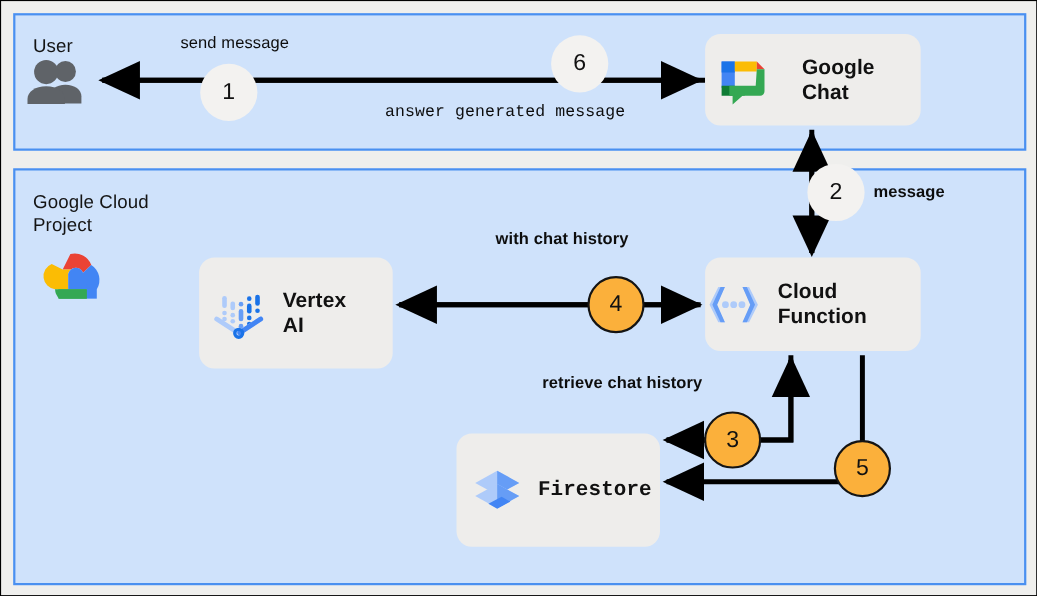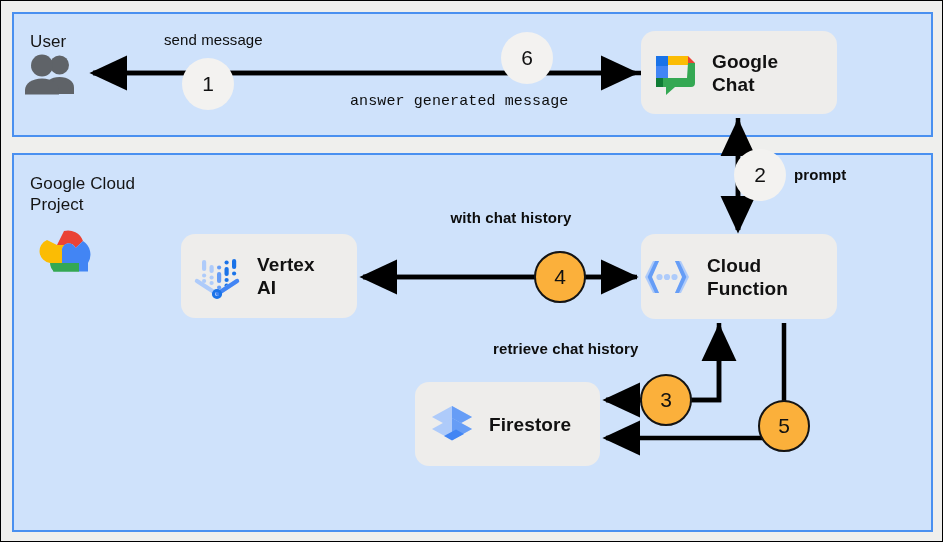--- a/index.html
+++ b/index.html
@@ -72,36 +72,37 @@
     color: #111;
     line-height: 23px;
     white-space: pre-line;
     letter-spacing: 0.1px;
   }
 
   #box-gchat {
     left: 640px; top: 30px; width: 196px; height: 83px;
     padding-left: 10px;
   }
-  #box-gchat .svc-label { margin-left: 11px; }
+  #box-gchat .svc-label { margin-left: 28px; }
 
   #box-vertex {
-    left: 180px; top: 233px; width: 176px; height: 84px;
+    left: 180px; top: 233px; width: 176px; height: 101px;
     padding-left: 10px;
   }
   #box-vertex .svc-label { margin-left: 14px; }
 
   #box-cloudfn {
     left: 640px; top: 233px; width: 196px; height: 85px;
   }
   #box-cloudfn .svc-label { margin-left: 14px; }
 
   #box-firestore {
-    left: 414px; top: 381px; width: 185px; height: 84px;
+    left: 414px; top: 393px; width: 185px; height: 103px;
     padding-left: 12px;
+    font-family: Liberation Mono, monospace;
   }
   #box-firestore .svc-label { margin-left: 12px; }
 
   
   .edge-label {
     position: absolute;
     font-size: 15px;
     color: #0d0d0d;
     line-height: 22px;
     white-space: pre-line;
@@ -292,21 +293,21 @@
         <path d="M17 37 L29 30.5 L37 35 L25 41.5 Z" fill="#4285f4"></path>
       </svg>
     </span>
     <span class="svc-label">Firestore</span>
   </div>
 
   <div class="edge-label" id="lbl-send">send message</div>
 
   <div class="edge-label" id="lbl-answer">answer generated message</div>
 
-  <div class="edge-label bold" id="lbl-execute">prompt</div>
+  <div class="edge-label bold" id="lbl-execute">message</div>
 
   <div id="lbl-prompt" class="edge-label center">
     <div style="font-weight:bold">with chat history</div>
   </div>
 
   <div class="edge-label bold" id="lbl-retrieve">retrieve chat history</div>
 
 
   <div class="step white" id="step-1">1</div>
   <div class="step white" id="step-6">6</div>

